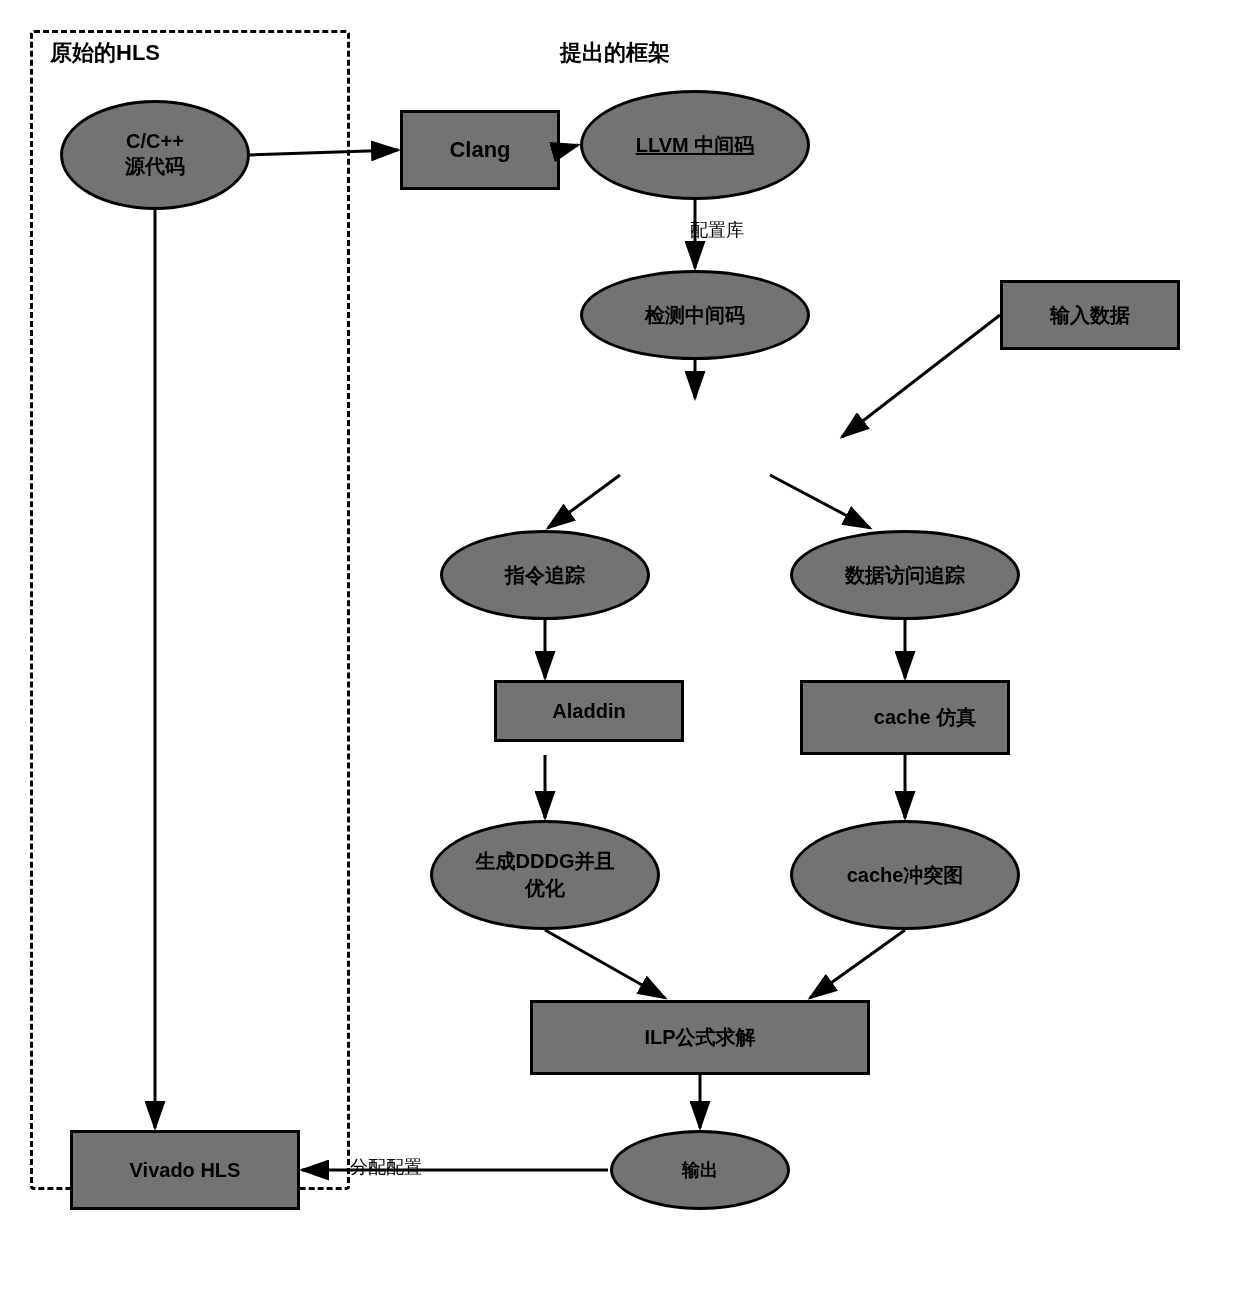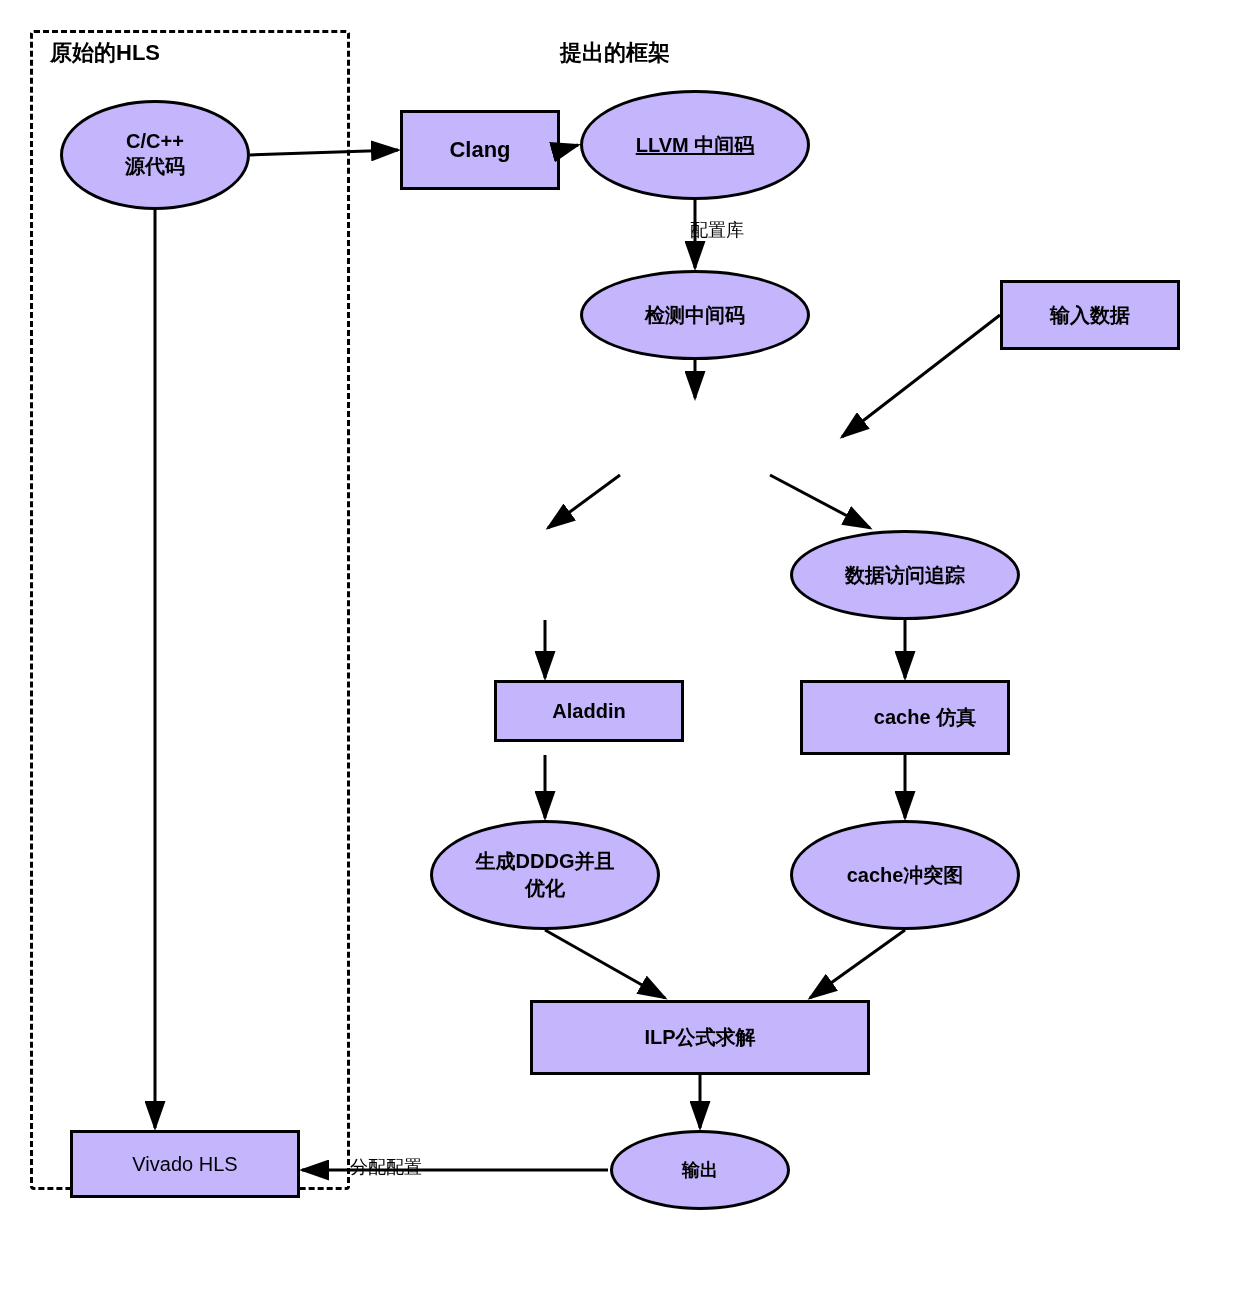--- a/index.html
+++ b/index.html
@@ -36,21 +36,21 @@
     }
     
     .node {
       position: absolute;
       display: flex;
       align-items: center;
       justify-content: center;
       text-align: center;
       font-size: 20px;
       font-weight: bold;
-      background: #c4b5fd;
+      background: #737373;
       border: 3px solid #000;
     }
     .ellipse {
       border-radius: 50%;
     }
     .rect {
       border-radius: 0;
     }
     
     .arrows-svg {
@@ -78,36 +78,37 @@
 
   <div class="node ellipse" style="position:absolute;left:580px;top:90px;width:230px;height:110px;font-size:20px;font-weight:bold;text-decoration:underline;">LLVM 中间码</div>
 
   <div style="position:absolute;left:690px;top:218px;border:none;font-size:18px;background:transparent;">配置库</div>
 
   <div class="node ellipse" style="position:absolute;left:580px;top:270px;width:230px;height:90px;font-size:20px;font-weight:bold;">检测中间码</div>
 
   <div class="node rect" style="position:absolute;left:1000px;top:280px;width:180px;height:70px;font-size:20px;font-weight:bold;">输入数据</div>
 
 
+  <div class="node ellipse" style="position:absolute;left:440px;top:530px;width:210px;height:90px;font-size:20px;font-weight:bold;">指令追踪</div>
 
   <div class="node ellipse" style="position:absolute;left:790px;top:530px;width:230px;height:90px;font-size:20px;font-weight:bold;text-align:right;">数据访问追踪</div>
 
   <div class="node rect" style="position:absolute;left:450px;top:680px;width:190px;height:62px;font-size:20px;font-weight:bold;margin-left:44px;">Aladdin</div>
 
   <div class="node rect" style="position:absolute;left:800px;top:680px;width:210px;height:75px;font-size:20px;font-weight:bold;padding-left:40px;">cache 仿真</div>
 
   <div class="node ellipse" style="position:absolute;left:430px;top:820px;width:230px;height:110px;font-size:20px;font-weight:bold;">生成DDDG并且<br>优化</div>
 
   <div class="node ellipse" style="position:absolute;left:790px;top:820px;width:230px;height:110px;font-size:20px;font-weight:bold;">cache冲突图</div>
 
   <div class="node rect" style="position:absolute;left:530px;top:1000px;width:340px;height:75px;font-size:20px;font-weight:bold;">ILP公式求解</div>
 
   <div class="node ellipse" style="position:absolute;left:610px;top:1130px;width:180px;height:80px;font-size:18px;font-weight:bold;">输出</div>
 
-  <div class="node rect" style="position:absolute;left:70px;top:1130px;width:230px;height:68px;font-size:20px;font-weight:normal;">Vivado HLS</div>
+  <div class="node rect" style="position:absolute;left:70px;top:1130px;width:230px;height:80px;font-size:20px;font-weight:bold;">Vivado HLS</div>
 
   <div style="position:absolute;left:350px;top:1155px;border:none;font-size:18px;background:transparent;">分配配置</div>
 
   <svg class="arrows-svg">
     <defs>
       <marker id="arrowhead" markerWidth="10" markerHeight="7" refX="9" refY="3.5" orient="auto">
         <polygon points="0 0, 10 3.5, 0 7" fill="#000"></polygon>
       </marker>
     </defs>
 

